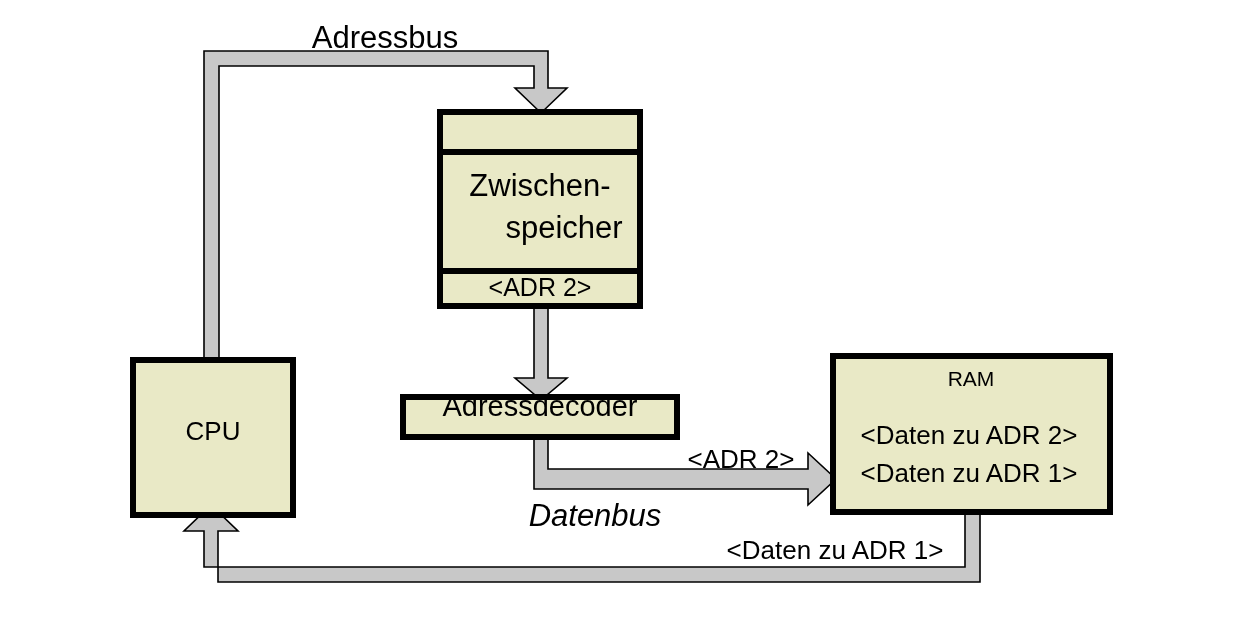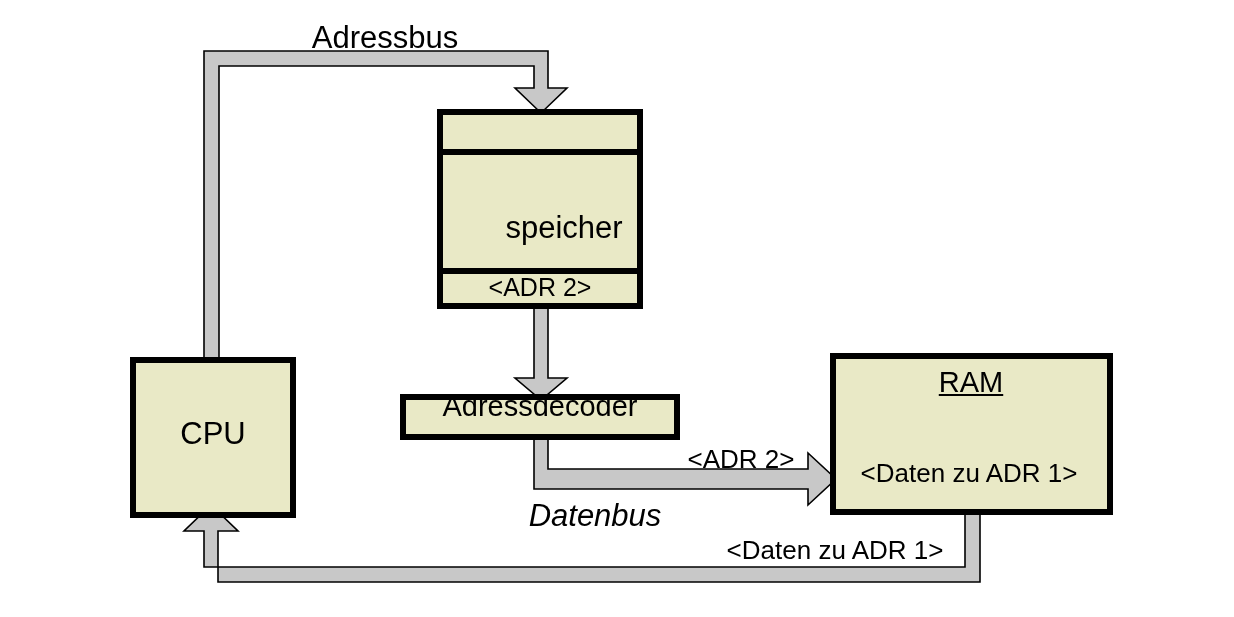--- a/index.html
+++ b/index.html
@@ -109,31 +109,33 @@
       <rect x="403" y="397" width="274" height="40" fill="#e9e9c6" stroke="#000000" stroke-width="6"></rect>
     </g>
 
     <g>
       <rect x="833" y="356" width="277" height="156" fill="#e9e9c6" stroke="#000000" stroke-width="6"></rect>
     </g>
   </svg>
 
   <div class="lbl lbl-center" style="left:385px; top:22px; font-size:31px;">Adressbus</div>
 
-  <div class="lbl lbl-center" style="left:213px; top:418px; font-size:31px;">CPU</div>
+  <div class="lbl lbl-center" style="left:213px; top:418px; font-size:26px;">CPU</div>
 
+  <div class="lbl lbl-center" style="left:540px; top:170px; font-size:31px;">Zwischen-</div>
 
   <div class="lbl lbl-center" style="left:540px; top:212px; font-size:31px;margin-left:24px;">speicher</div>
 
   <div class="lbl lbl-center" style="left:540px; top:275px; font-size:25px;">&lt;ADR 2&gt;</div>
 
   <div class="lbl lbl-center" style="left:540px; top:392px; font-size:29px;">Adressdecoder</div>
 
-  <div class="lbl lbl-center" style="left:971px; top:368px; font-size:29px;text-decoration:underline;">RAM</div>
+  <div class="lbl lbl-center" style="left:971px; top:368px; font-size:21px;">RAM</div>
 
+  <div class="lbl lbl-center" style="left:969px; top:422px; font-size:26px;">&lt;Daten zu ADR 2&gt;</div>
 
   <div class="lbl lbl-center" style="left:969px; top:460px; font-size:26px;">&lt;Daten zu ADR 1&gt;</div>
 
   <div class="lbl lbl-center" style="left:741px; top:446px; font-size:26px;">&lt;ADR 2&gt;</div>
 
   <div class="lbl lbl-center" style="left:595px; top:500px; font-size:31px;font-style:italic;">Datenbus</div>
 
   <div class="lbl lbl-center" style="left:835px; top:537px; font-size:26px;">&lt;Daten zu ADR 1&gt;</div>
 
 </div>

